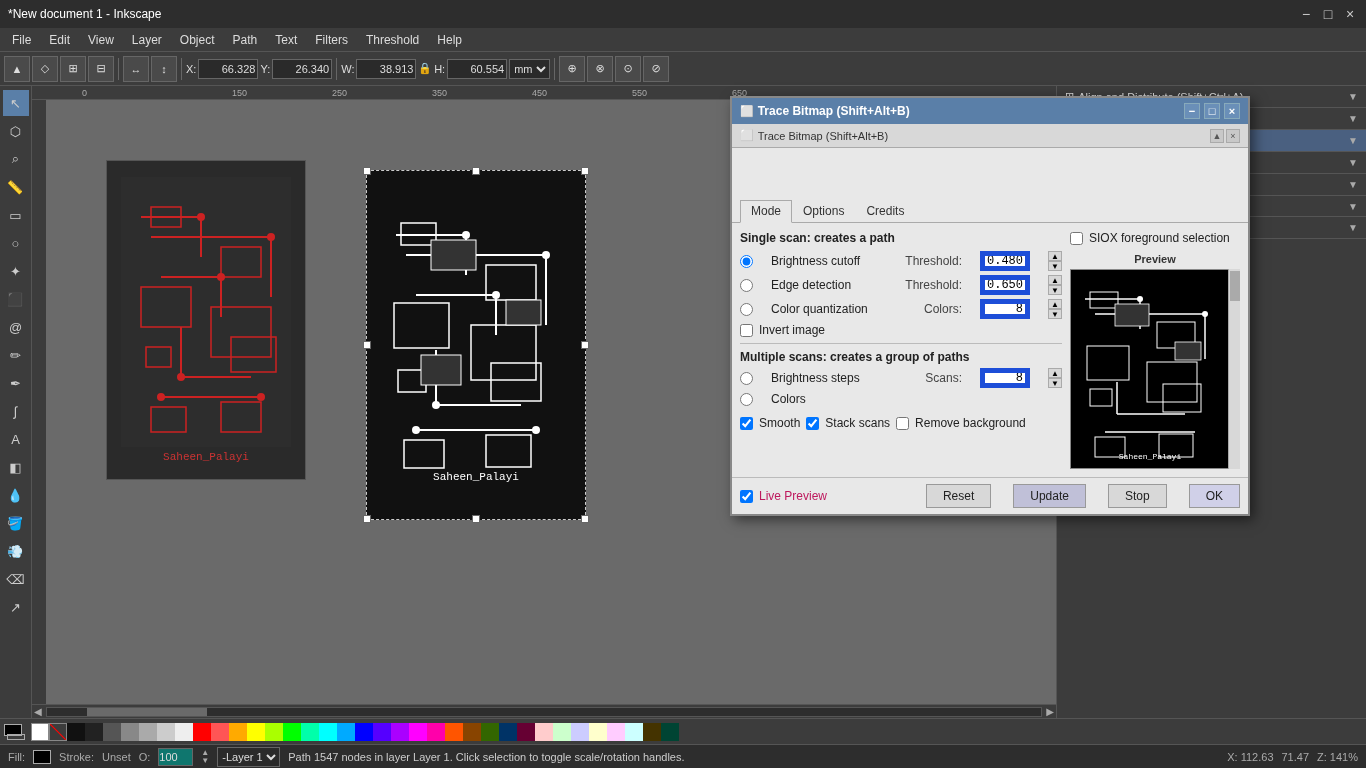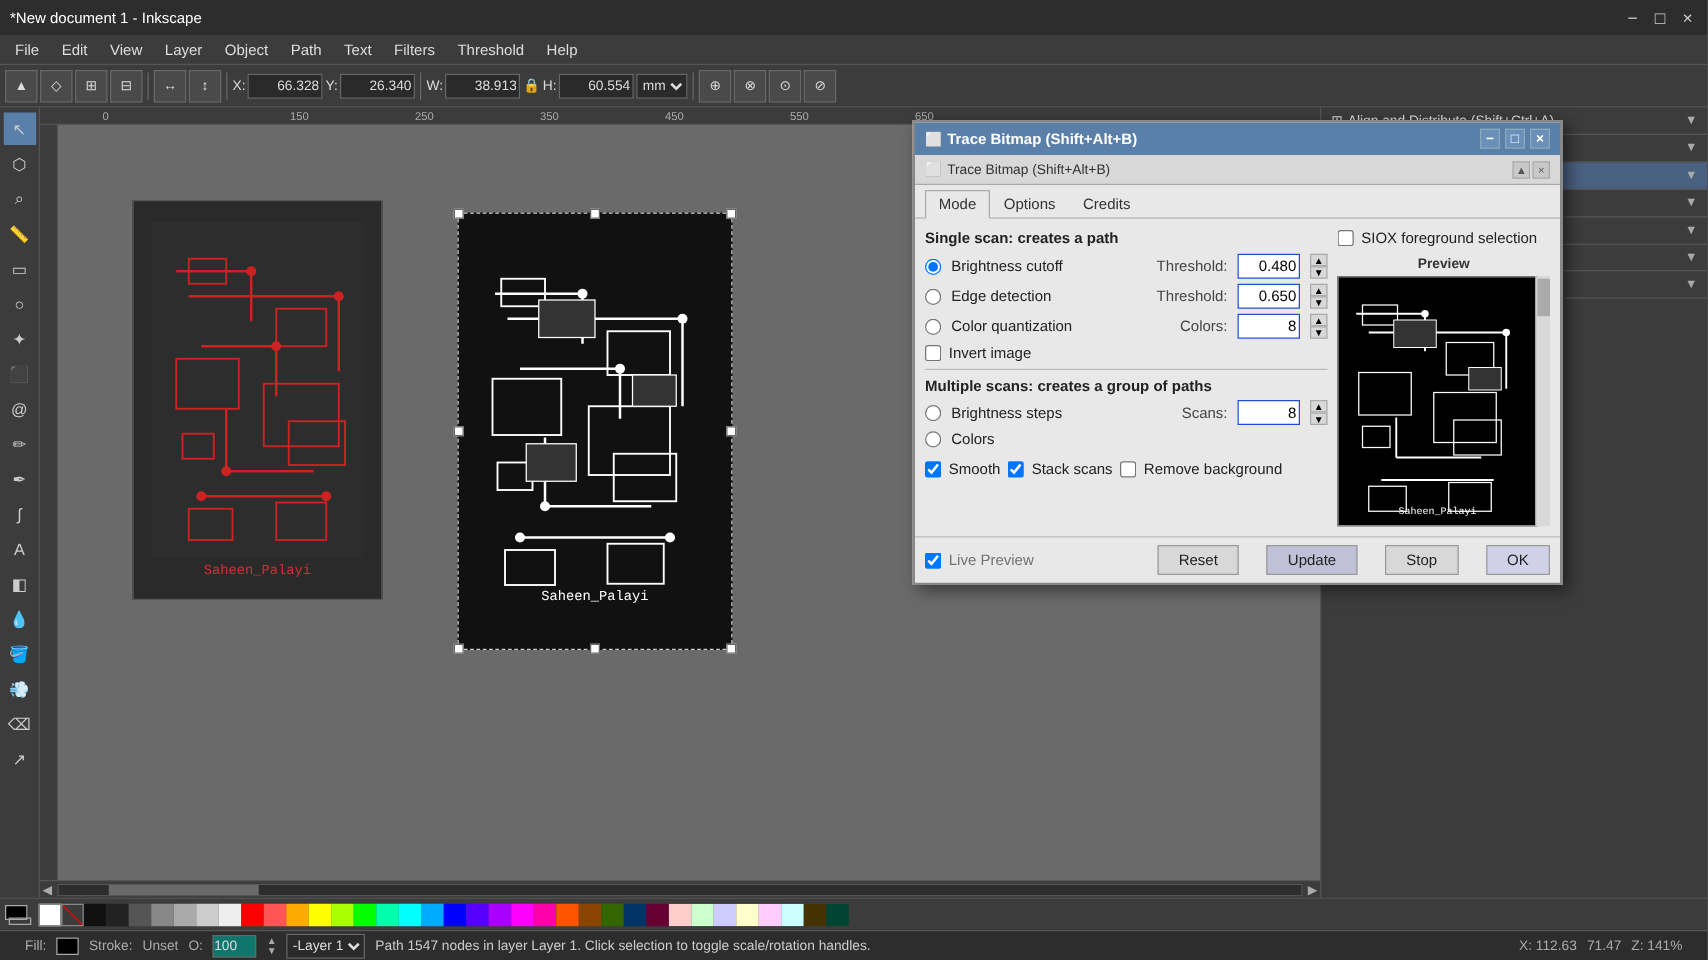--- a/index.html
+++ b/index.html
@@ -45,56 +45,56 @@
     
     #right-panels { width: 310px; background: #3c3c3c; border-left: 1px solid #555; display: flex; flex-direction: column; overflow: hidden; }
     
     
     .panel-item { display: flex; align-items: center; padding: 4px 8px; border-bottom: 1px solid #555; cursor: pointer; color: #ddd; font-size: 11px; justify-content: space-between; }
     .panel-item.active { background: #4a6080; border-left: 3px solid #6a9fd8; }
     .panel-item .panel-title { display: flex; align-items: center; gap: 4px; }
     .panel-arrow { color: #aaa; font-size: 10px; }
     
     
-    #status-bar { height: 24px; background: #2d2d2d; border-top: 1px solid #555; display: flex; align-items: center; padding: 0 20px; color: #ccc; font-size: 11px; justify-content: space-between; }
+    #status-bar { height: 24px; background: #2d2d2d; border-top: 1px solid #555; display: flex; align-items: center; padding: 0 8px; color: #ccc; font-size: 11px; justify-content: space-between; }
     
     
     #color-bar { height: 26px; background: #3c3c3c; border-top: 1px solid #555; display: flex; align-items: center; padding: 0 4px; gap: 0; overflow: hidden; }
     .color-swatch { width: 18px; height: 18px; cursor: pointer; flex-shrink: 0; }
     .fill-stroke-indicator { display: flex; flex-direction: column; margin-right: 6px; }
     .fill-box { width: 18px; height: 12px; background: #000; border: 1px solid #aaa; }
     .stroke-box { width: 18px; height: 6px; background: transparent; border: 1px solid #aaa; margin-top: -2px; margin-left: 3px; }
     
     
     #dialog-overlay { position: absolute; top: 0; left: 0; width: 100%; height: 100%; pointer-events: none; }
     
     
     #trace-dialog { position: absolute; top: 96px; left: 730px; width: 520px; background: #e8e8e8; border: 2px solid #888; box-shadow: 4px 4px 12px rgba(0,0,0,0.5); pointer-events: all; }
     .dialog-titlebar { background: #5a7fa8; color: #fff; height: 26px; display: flex; align-items: center; padding: 0 8px; justify-content: space-between; font-size: 12px; font-weight: bold; }
     .dialog-titlebar .dialog-controls { display: flex; gap: 4px; }
     .dialog-titlebar .dialog-controls span { width: 16px; height: 16px; display: flex; align-items: center; justify-content: center; cursor: pointer; background: #6a8fb8; color: #fff; font-size: 11px; border: 1px solid #8ab; }
     .dialog-inner-title { background: #d8d8d8; color: #333; height: 24px; display: flex; align-items: center; padding: 0 8px; font-size: 11px; border-bottom: 1px solid #aaa; justify-content: space-between; }
     .dialog-inner-title .inner-controls { display: flex; gap: 2px; }
     .dialog-inner-title .inner-controls span { width: 14px; height: 14px; background: #c8c8c8; border: 1px solid #aaa; display: flex; align-items: center; justify-content: center; cursor: pointer; font-size: 9px; color: #555; }
     
-    .dialog-tabs { display: flex; padding: 4px 8px 0; background: #e8e8e8; border-bottom: 1px solid #aaa; }
+    .dialog-tabs { display: flex; padding: 4px 8px 0; background: #e8e8e8; border-bottom: 1px solid #aaa; margin-top: 48px; }
     .dialog-tab { padding: 3px 10px; font-size: 12px; cursor: pointer; color: #333; border: 1px solid transparent; }
     .dialog-tab.active { background: #e8e8e8; border: 1px solid #aaa; border-bottom: 1px solid #e8e8e8; margin-bottom: -1px; }
     
     .dialog-body { display: flex; padding: 8px; gap: 8px; background: #e8e8e8; }
     .dialog-left { flex: 1; }
     .dialog-right { width: 170px; }
     
     .section-title { font-size: 12px; font-weight: bold; color: #222; margin-bottom: 6px; }
     
-    .radio-row { display: flex; align-items: center; margin-bottom: 4px; gap: 8px; }
+    .radio-row { display: flex; align-items: center; margin-bottom: 4px; gap: 18px; }
     .radio-row input[type="radio"] { cursor: pointer; }
     .radio-row label { font-size: 12px; color: #222; cursor: pointer; }
     .radio-row .threshold-label { margin-left: auto; font-size: 12px; color: #444; }
-    .radio-row .threshold-val { width: 50px; height: 20px; border: 1px solid #1d4ed8; background: #fff; font-size: 12px; padding: 0 2px; text-align: right; }
+    .radio-row .threshold-val { width: 50px; height: 20px; border: 5px solid #1d4ed8; background: #fff; font-size: 12px; padding: 0 2px; text-align: right; font-family: Liberation Mono, monospace; }
     .radio-row .spin-btn { width: 14px; height: 10px; background: #d8d8d8; border: 1px solid #aaa; display: flex; align-items: center; justify-content: center; font-size: 8px; cursor: pointer; }
     .spin-container { display: flex; flex-direction: column; }
     
     .checkbox-row { display: flex; align-items: center; gap: 6px; margin: 4px 0; }
     .checkbox-row input[type="checkbox"] { cursor: pointer; }
     .checkbox-row label { font-size: 12px; color: #222; cursor: pointer; }
     
     .section-divider { height: 1px; background: #bbb; margin: 6px 0; }
     
     .preview-box { width: 160px; height: 200px; background: #000; border: 1px solid #888; display: flex; align-items: center; justify-content: center; overflow: hidden; position: relative; }
@@ -102,21 +102,21 @@
     .preview-scrollbar { position: absolute; right: 0; top: 0; width: 12px; height: 100%; background: #d8d8d8; border-left: 1px solid #aaa; }
     .preview-scrollbar-thumb { width: 10px; height: 30px; background: #aaa; margin: 2px 1px; }
     
     .siox-row { display: flex; align-items: center; gap: 6px; margin-bottom: 8px; }
     .siox-row input[type="checkbox"] { cursor: pointer; }
     .siox-row label { font-size: 12px; color: #222; }
     
     .dialog-footer { padding: 6px 8px; display: flex; align-items: center; justify-content: space-between; background: #e8e8e8; border-top: 1px solid #bbb; }
     .live-preview-row { display: flex; align-items: center; gap: 6px; }
     .live-preview-row input[type="checkbox"] { cursor: pointer; }
-    .live-preview-row label { font-size: 12px; color: #737373; }
+    .live-preview-row label { font-size: 12px; color: #be185d; }
     .dialog-btn { padding: 4px 16px; font-size: 12px; background: #d8d8d8; border: 1px solid #999; cursor: pointer; color: #222; }
     .dialog-btn.primary { background: #c0c0d8; }
     .dialog-btn.ok { background: #d0d0e8; }
     
     .multi-section-title { font-size: 12px; font-weight: bold; color: #222; margin: 6px 0 4px; }
     
     
     #h-ruler { height: 14px; background: #3c3c3c; border-bottom: 1px solid #555; display: flex; align-items: center; color: #aaa; font-size: 9px; overflow: hidden; position: relative; }
     #v-ruler { width: 14px; background: #3c3c3c; border-right: 1px solid #555; position: absolute; left: 32px; top: 86px; height: 620px; display: flex; flex-direction: column; align-items: center; color: #aaa; font-size: 9px; overflow: hidden; }
     .canvas-with-ruler { display: flex; flex-direction: column; flex: 1; }

